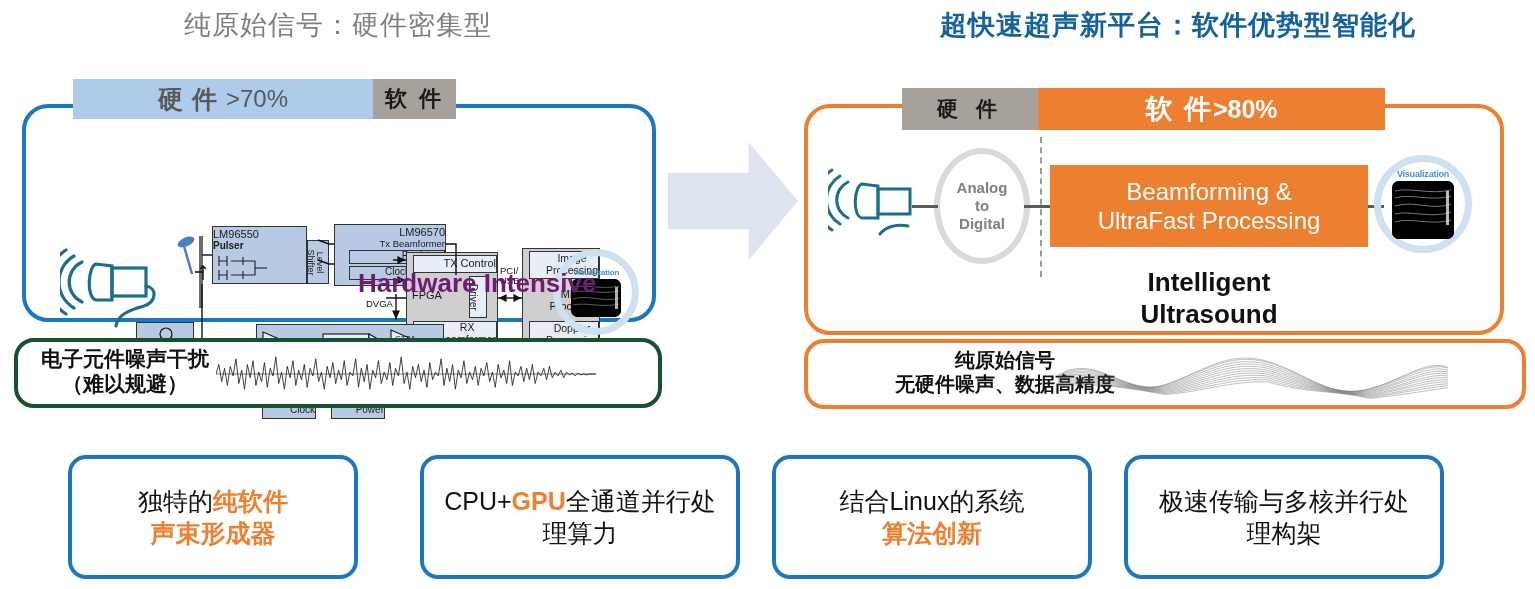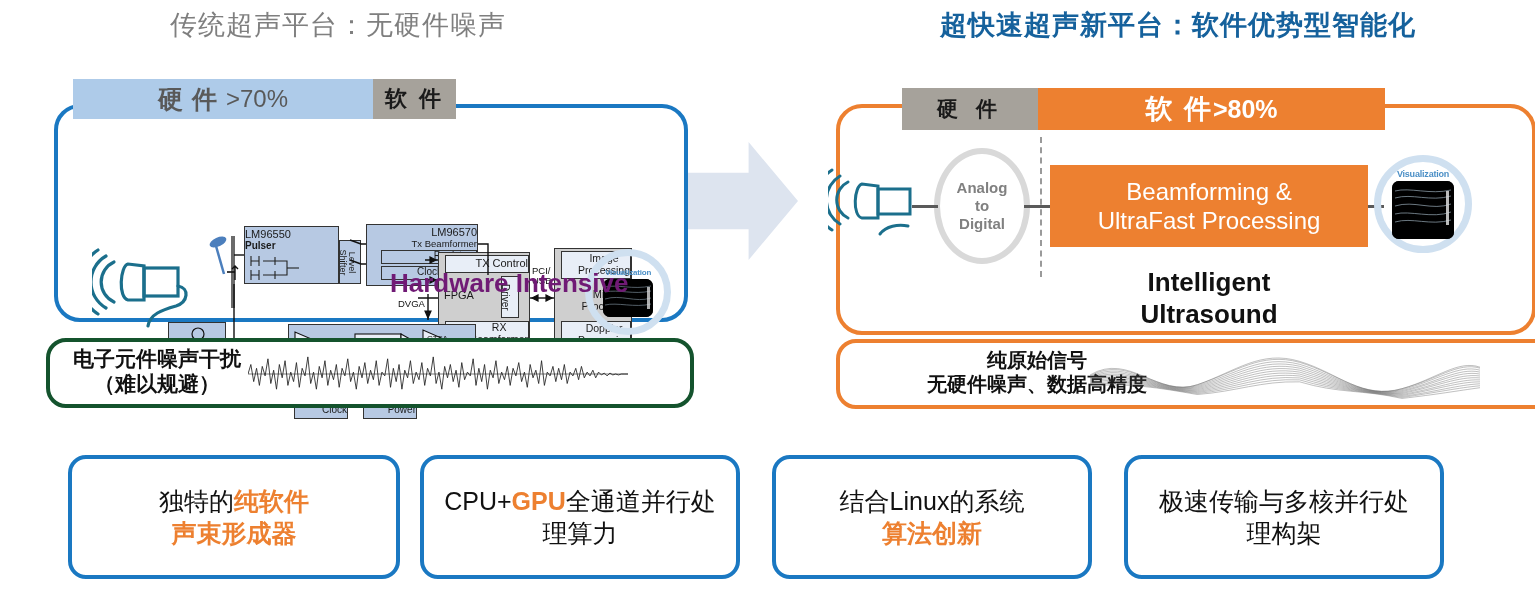--- a/index.html
+++ b/index.html
@@ -23,21 +23,21 @@
     left: 18px; top: 2px; width: 640px; height: 45px;
     color: #7f7f7f; font-size: 27px; letter-spacing: 1px;
   }
   #title-right {
     left: 836px; top: 2px; width: 684px; height: 45px;
     color: #15619c; font-size: 27px; font-weight: 700; letter-spacing: 1px;
   }
 
   
   .panel {
-    position: absolute; background: #ffffff; border-radius: 26px; margin-left: 32px;
+    position: absolute; background: #ffffff; border-radius: 26px;
   }
   #panel-left-main   { left: 22px;  top: 104px; width: 634px; height: 218px; border: 4px solid #1a78c2; }
   #panel-left-noise  { left: 14px;  top: 338px; width: 648px; height: 70px;  border: 4px solid #14532d; border-radius: 20px; }
   #panel-right-main  { left: 804px; top: 104px; width: 700px; height: 231px; border: 4px solid #ed8030; }
   #panel-right-noise { left: 804px; top: 339px; width: 722px; height: 70px;  border: 4px solid #ed8030; border-radius: 20px; }
 
   
   .ratio-bar { position: absolute; display: flex; z-index: 9; }
   .ratio-seg {
     display: flex; align-items: center; justify-content: center;
@@ -127,32 +127,32 @@
   #noise-wave-right { position: absolute; left: 1060px; top: 344px; width: 390px; height: 62px; }
 
   
   .card {
     position: absolute; top: 455px; height: 124px;
     background: #ffffff; border: 4px solid #1a78c2; border-radius: 18px;
     display: flex; align-items: center; justify-content: center;
     text-align: center; font-size: 25px; color: #111; line-height: 1.3;
     padding: 0 10px;
   }
-  #card-0 { left: 68px;  width: 332px; }
+  #card-0 { left: 68px;  width: 290px; }
   #card-1 { left: 420px; width: 320px; }
   #card-2 { left: 772px; width: 320px; }
   #card-3 { left: 1124px;width: 320px; }
   .hl { color: #ed8030; font-weight: 700; }
 </style>
 </head>
 <body>
 
 <div id="root">
 
-  <div class="title-box" id="title-left">传统超声平台：无硬件噪声</div>
+  <div class="title-box" id="title-left">纯原始信号：硬件密集型</div>
   <div class="title-box" id="title-right">超快速超声新平台：软件优势型智能化</div>
 
   <div id="center-arrow"></div>
 
   <div class="panel" id="panel-left-main">
 
     <div id="schematic">
 
       <svg width="120" height="110" style="position:absolute;left:4px;top:20px">
         <g fill="none" stroke="#1b6f8c" stroke-width="3.2" stroke-linecap="round">

